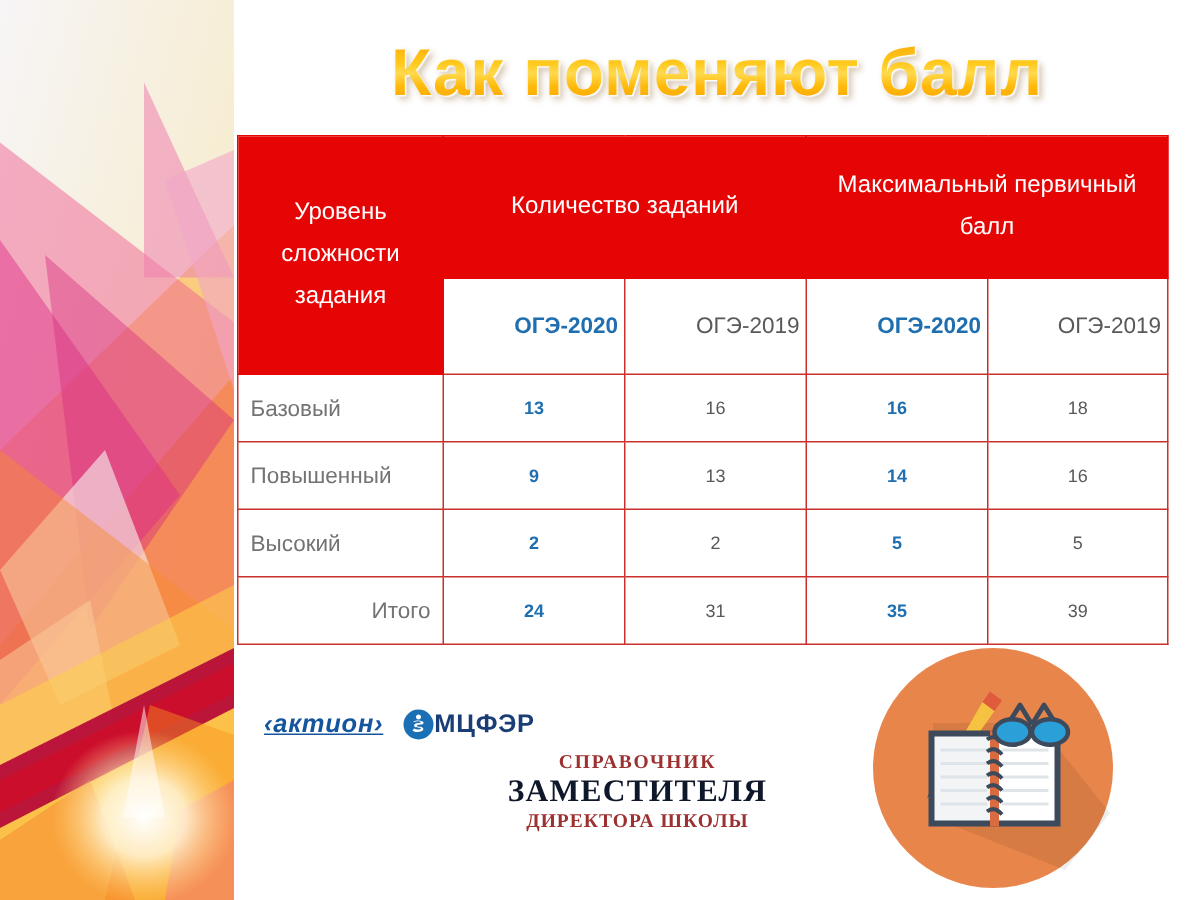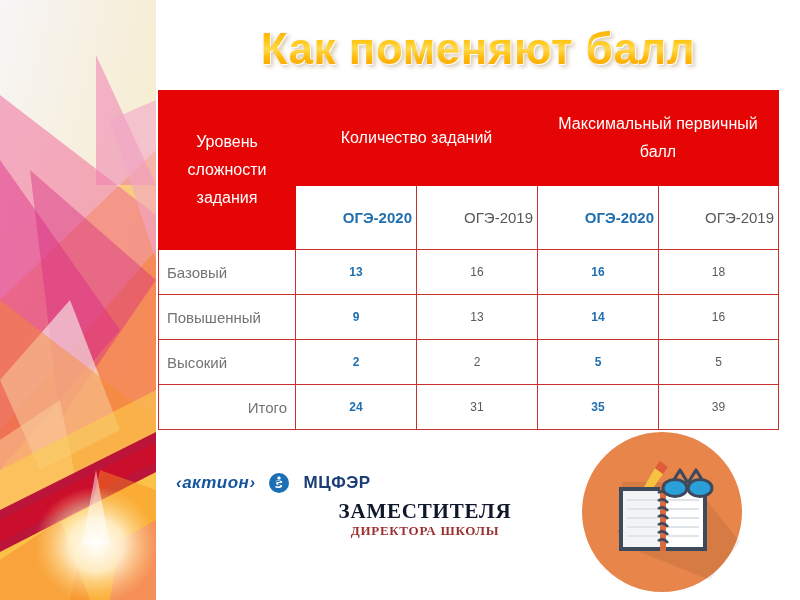--- a/index.html
+++ b/index.html
@@ -48,22 +48,22 @@
     color:#737373; font-size:15px; text-align:left; padding:0 8px; height:45px;
   }
   .rlabel.right { text-align:right; }
   .val { text-align:center; font-size:12px; height:45px; }
   .val.blue { color:#1f6fb0; font-weight:bold; }
   .val.gray { color:#595959; }
 
   
   #brandrow { position:absolute; left:176px; top:472px; display:flex; align-items:center; gap:12px; }
   #aktion { color:#15559e; font-size:17px; font-weight:bold; font-style:italic; letter-spacing:.5px;
-            font-family:"Liberation Sans", sans-serif; }
-  #mcfer-group { display:flex; align-items:center; gap:14px; }
+            font-family:"Liberation Sans", sans-serif;text-decoration:underline; }
+  #mcfer-group { display:flex; align-items:center; gap:0; }
   #mcfer-txt { color:#1b3d76; font-size:17px; font-weight:bold; letter-spacing:.5px; }
 
   #pub { position:absolute; left:330px; top:500px; width:190px; text-align:center;
          font-family:"Liberation Serif", serif; color:#8c2b2b; }
   #pub .l1 { font-size:13px; font-weight:bold; letter-spacing:1.2px; color:#9d3030; }
   #pub .l2 { font-size:21px; font-weight:bold; letter-spacing:.8px; color:#0f172a; line-height:1.08; }
   #pub .l3 { font-size:13px; font-weight:bold; letter-spacing:.7px; color:#9d3030; }
 
   
   #badge { position:absolute; left:580px; top:430px; width:165px; height:165px; }
@@ -169,20 +169,21 @@
     <svg width="22" height="22" viewBox="0 0 22 22">
       <circle cx="11" cy="11" r="10" fill="#1b6fb5"></circle>
       <path d="M11 4.4c1 0 1.7.7 1.7 1.6S12 7.6 11 7.6 9.3 6.9 9.3 6 10 4.4 11 4.4z" fill="#fff"></path>
       <path d="M7.3 9.2c1.6-1 4.3-1.1 6.2-.3 1.1.5 1.3 1.6.2 1.9-.9.3-2.2.1-3.2.4-.8.3-.8 1 .1 1.2 1 .3 2.4.1 3.2.7.9.7.4 1.9-.8 2.4-1.8.8-4.4.7-6-.3l1-1.5c1.2.7 3 .8 4.1.4.6-.2.6-.7-.1-.9-1-.3-2.4 0-3.3-.6-1-.6-.8-1.8.3-2.3.9-.4 2.2-.3 3.1-.5.6-.2.5-.6-.2-.8-1.1-.3-2.8-.2-3.9.4z" fill="#fff"></path>
     </svg>
     <span id="mcfer-txt">МЦФЭР</span>
   </span>
 </div>
 
 <div id="pub">
+  <div class="l1">СПРАВОЧНИК</div>
   <div class="l2">ЗАМЕСТИТЕЛЯ</div>
   <div class="l3">ДИРЕКТОРА ШКОЛЫ</div>
 </div>
 
 <div id="badge">
   <svg width="165" height="165" viewBox="0 0 165 165">
     <circle cx="82" cy="82" r="80" fill="#e8854a"></circle>
     <path d="M42 52 L112 52 L160 112 L130 150 L42 115 Z" fill="#000" opacity="0.07"></path>
 
     <rect x="40" y="52" width="84" height="66" fill="#3d4a5c" opacity="0.0"></rect>

